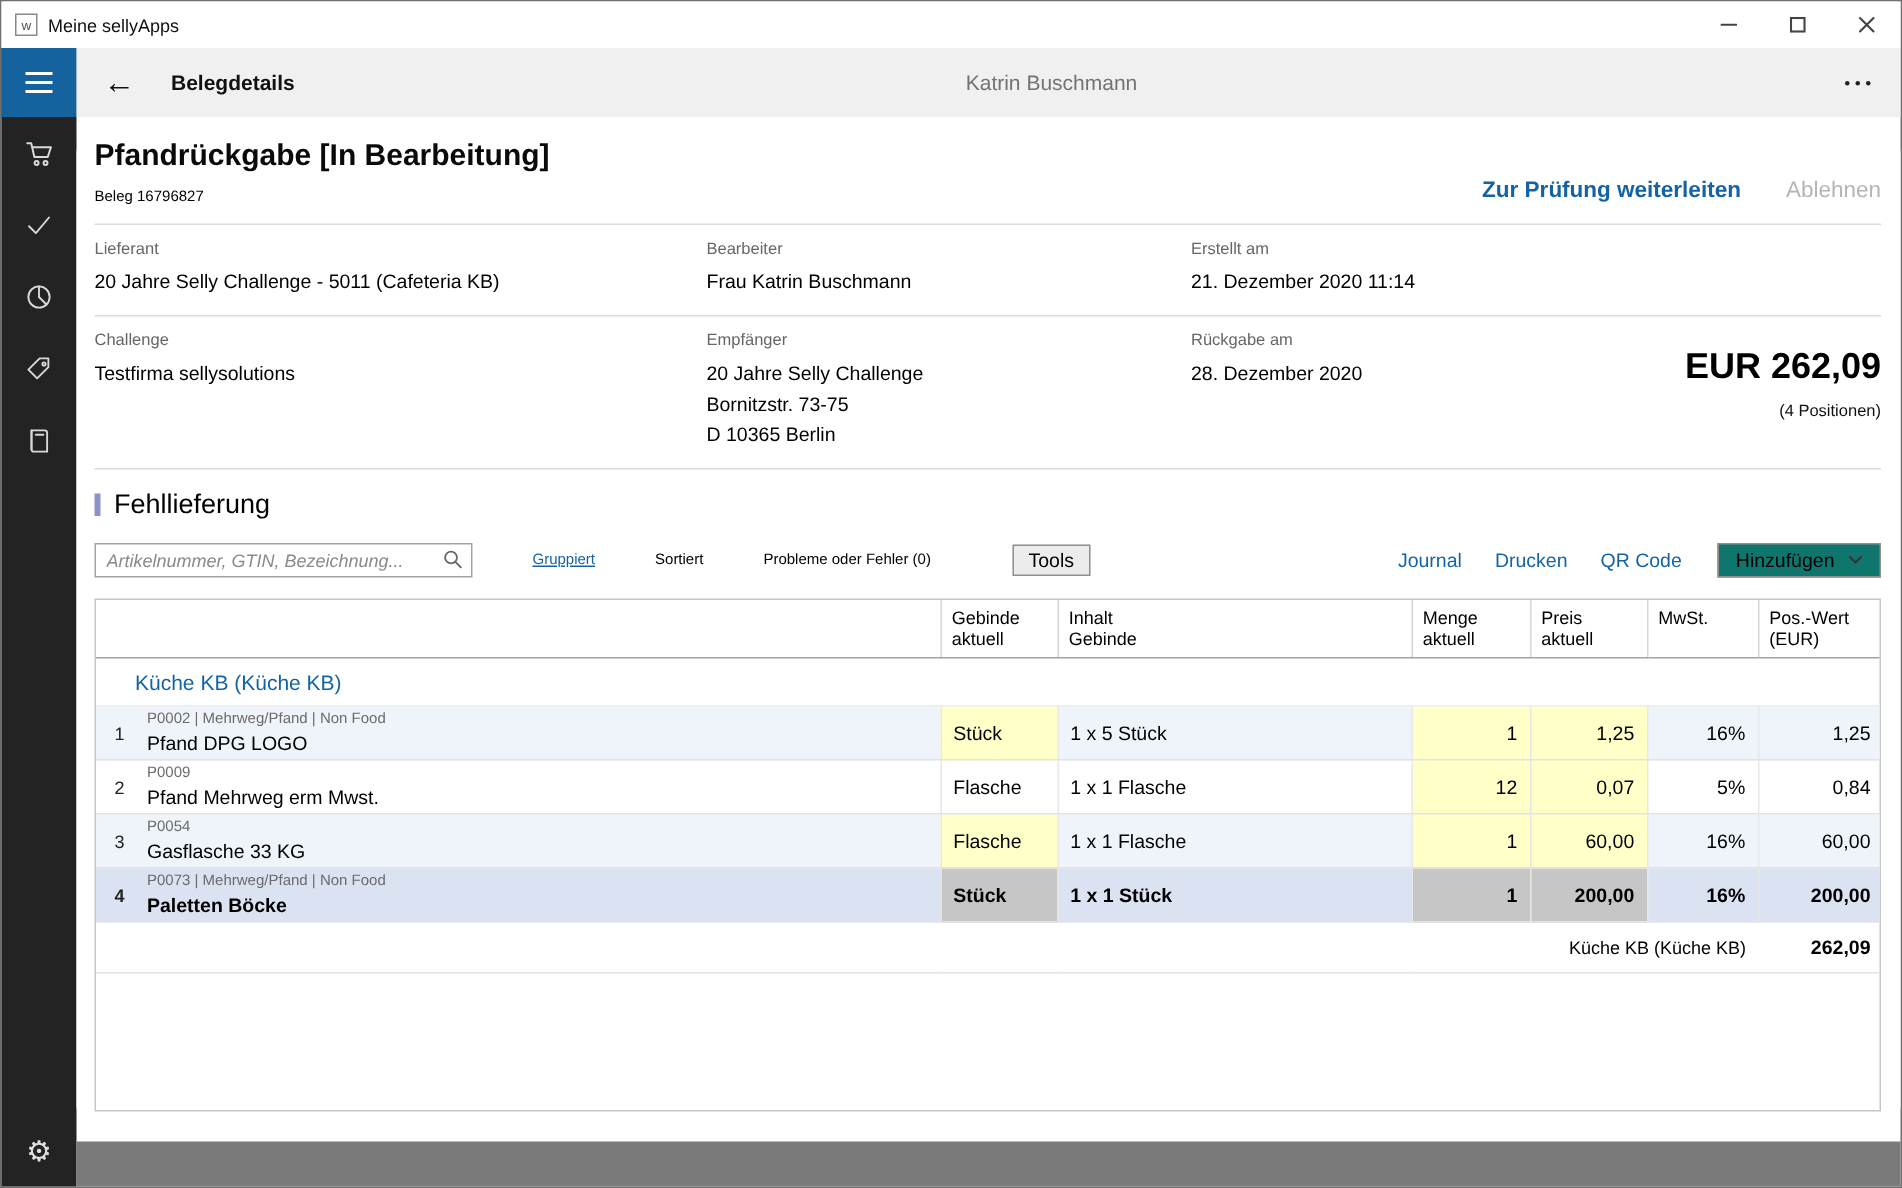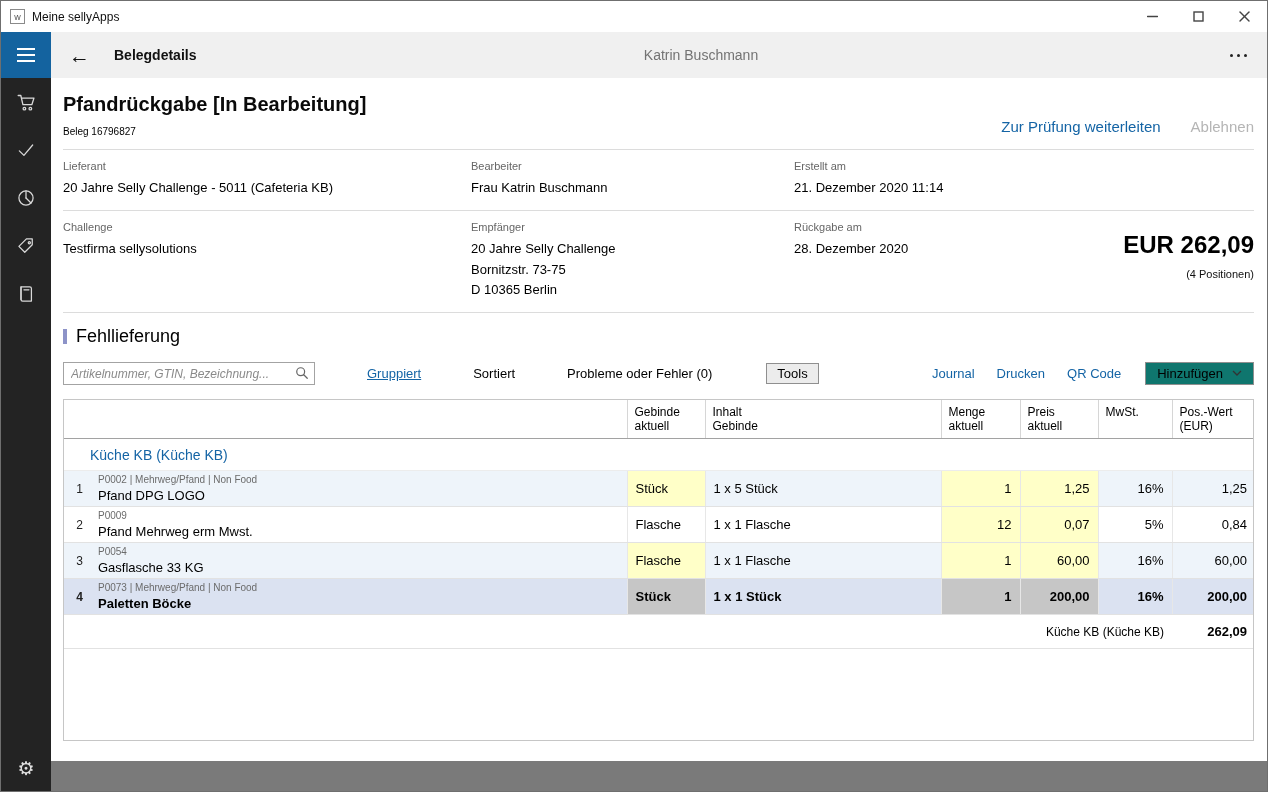--- a/index.html
+++ b/index.html
@@ -39,21 +39,21 @@
   .more-btn .dot { width:3px; height:3px; border-radius:50%; background:#222; }
 
   .main { flex:1; background:#fff; padding:0 13px 0 12px; min-height:0;border-radius:24px; }
   .bottombar { height:30px; background:#7a7a7a; flex:0 0 auto; }
 
   
   .doc-head { display:flex; justify-content:space-between; align-items:flex-end; padding-top:15px; }
   .doc-title { font-size:20px; font-weight:700; color:#0a0a0a; }
   .doc-sub { font-size:10px; margin-top:10px; color:#000; }
   .doc-actions { display:flex; gap:30px; font-size:15px; padding-bottom:2px; }
-  .link-primary { color:#1464a5; cursor:default; }
+  .link-primary { color:#1464a5; cursor:default;font-weight:bold; }
   .link-disabled { color:#b5b5b5; cursor:default; }
 
   .hr { border-top:1px solid #dcdcdc; margin-top:12px; }
 
   
   .fields-row { display:flex; padding:10px 0 11px; }
   .fcol1 { width:408px; }
   .fcol2 { width:323px; }
   .fcol3 { flex:1; display:flex; justify-content:space-between; }
   .flabel { font-size:11px; color:#666; margin-bottom:6px; }
@@ -66,21 +66,21 @@
   .tag-row { display:flex; align-items:center; gap:9px; margin:13px 0 2px; }
   .tag-bar { width:4px; height:15px; background:#8d93c8; }
   .tag-text { font-size:18px; color:#000; }
 
   
   .toolbar { display:flex; align-items:center; margin-top:15px; }
   .search-wrap { position:relative; width:252px; flex:0 0 auto; }
   .search-input { width:100%; height:23px; border:1px solid #a3a3a3; font-size:12px; padding:0 26px 0 7px; font-family:inherit; color:#333; background:#fff; }
   .search-input::placeholder { font-style:italic; color:#8a8a8a; }
   .search-icon { position:absolute; right:6px; top:4px; }
-  .tb-link { font-size:13px; color:#000; margin-left:52px; cursor:default; white-space:nowrap; }
+  .tb-link { font-size:10px; color:#000; margin-left:40px; cursor:default; white-space:nowrap; }
   .tb-link.blue { color:#1464a5; text-decoration:underline; }
   .btn-tools { border:1px solid #8f8f8f; background:#ececec; font-size:13px; padding:2px 10px; margin-left:54px; font-family:inherit; }
   .tb-right { margin-left:auto; display:flex; align-items:center; gap:22px; }
   .blue-link { color:#1464a5; font-size:13px; cursor:default; white-space:nowrap; }
   .btn-add { display:flex; align-items:center; gap:9px; border:1px solid #8f8f8f; background:#0f766e; font-size:13px; padding:3px 11px; font-family:inherit; margin-left:2px; }
 
   
   .table-wrap { margin-top:14px; border:1px solid #c6c6c6; height:342px; overflow:hidden; background:#fff; }
   table { width:100%; border-collapse:collapse; table-layout:fixed; }
   th { font-weight:400; font-size:12px; text-align:left; vertical-align:top; padding:5px 7px; border-right:1px solid #d6d6d6; border-bottom:1px solid #a2a2a2; white-space:pre-line; height:38px; color:#000; }

